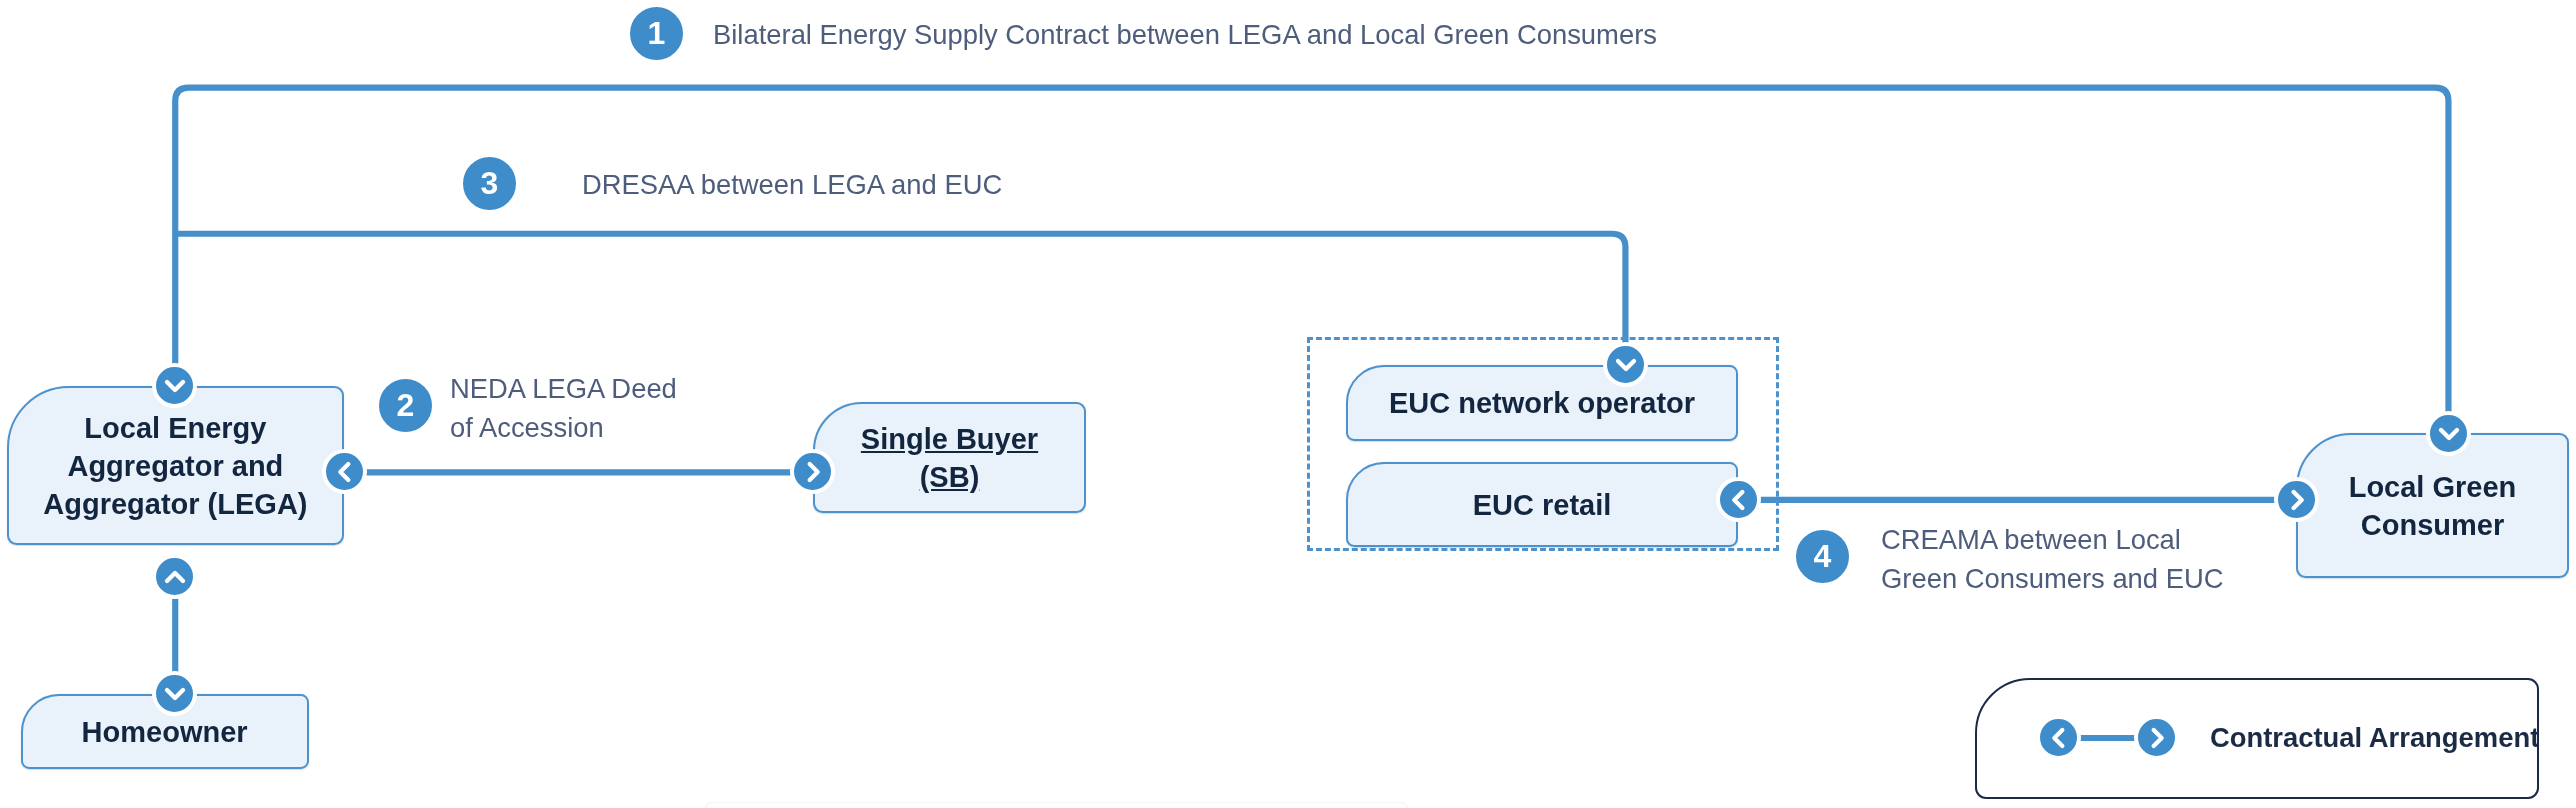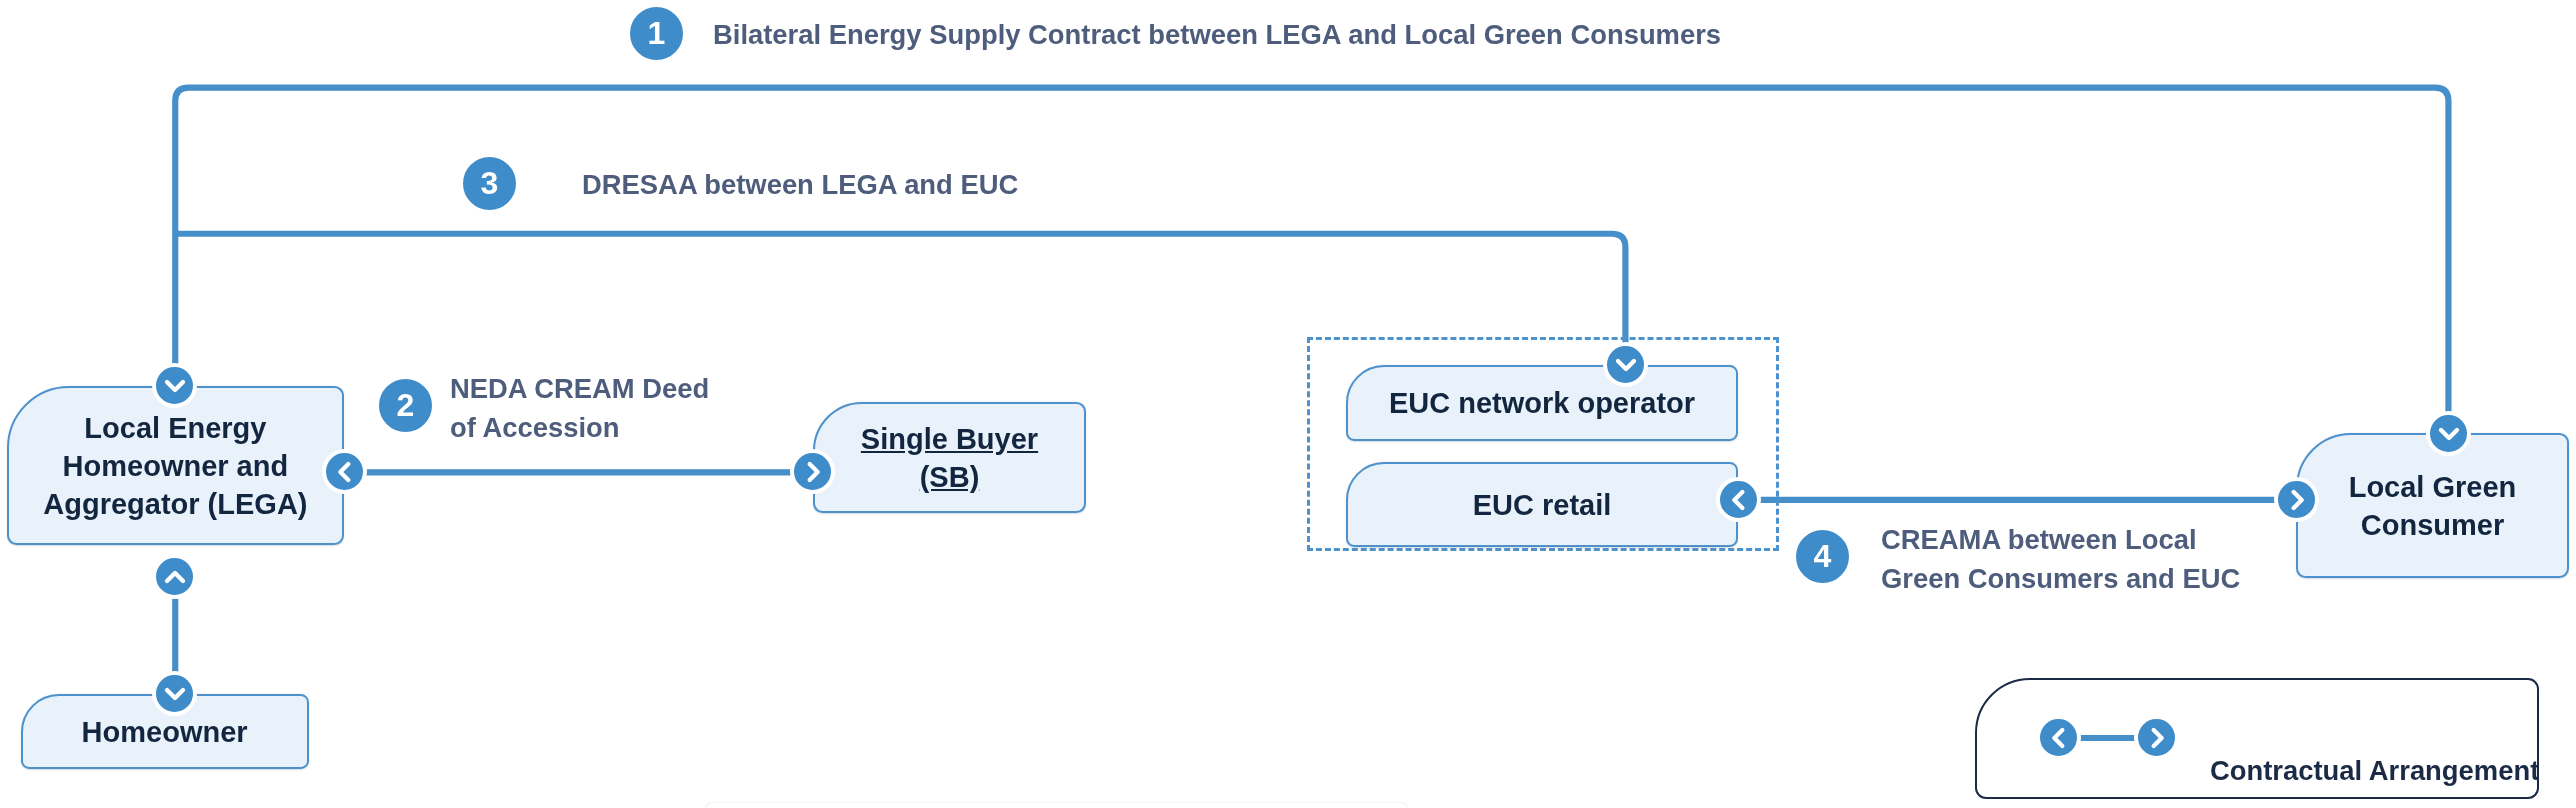--- a/index.html
+++ b/index.html
@@ -62,40 +62,40 @@
     background:#3f8cca;border:3.4px solid #ffffff;box-sizing:content-box;
     color:#ffffff;font-size:32px;font-weight:700;
     display:flex;align-items:center;justify-content:center;
   }
   .b1{left:627px;top:4.1px;}
   .b2{left:376px;top:376px;}
   .b3{left:460px;top:154px;}
   .b4{left:1793px;top:527px;}
   
   .note{
-    position:absolute;color:#4e5d7c;font-weight:700;font-size:27.4px;line-height:39px;
+    position:absolute;color:#4e5d7c;font-weight:400;font-size:27.4px;line-height:39px;
     white-space:nowrap;
   }
   .t1{left:713px;top:15px;height:38px;display:flex;align-items:center;}
   .t3{left:543px;top:165px;height:38px;display:flex;align-items:center;margin-left:39px;}
   .t2{left:450px;top:369px;}
   .t4{left:1881px;top:520px;}
   .t-home{left:214px;top:597px;}
   
   .legend{
     position:absolute;left:1975px;top:678px;width:564px;height:121px;
     border:2.7px solid #1c2b45;border-radius:55px 11px 11px 11px;box-sizing:border-box;
   }
   .legend-line{position:absolute;left:2059px;top:735px;width:97px;height:5.5px;background:#458fcb;}
   .legend .marker, .legend-marker{position:absolute;}
   .lg-left{left:2036px;top:715px;}
   .lg-right{left:2134px;top:715px;}
   .legend-label{
     position:absolute;left:2210px;top:719px;height:38px;display:flex;align-items:center;
-    color:#1c2b45;font-weight:700;font-size:27.4px;white-space:nowrap;margin-top:33px;
+    color:#1c2b45;font-weight:700;font-size:27.4px;white-space:nowrap;
   }
   
   .bottom-strip{
     position:absolute;left:706px;top:803px;width:701px;height:5.5px;
     background:#ffffff;border-radius:6.9px 6.9px 0 0;box-shadow:0 0 1.4px rgba(150,160,175,0.6);
   }
 </style>
 </head>
 <body>
 
@@ -106,21 +106,21 @@
     <path d="M 255.5 340.5 L 2350 340.5 Q 2370 340.5 2370 360 L 2370 532"></path>
     <path d="M 502 688.5 L 1185 688.5"></path>
     <path d="M 2535 728.5 L 3348 728.5"></path>
     <path d="M 255.5 841 L 255.5 1012"></path>
   </svg>
 
   <div class="euc-group"></div>
 
   <div class="node node-lega">
     <span>Local Energy</span>
-    <span>Homeowner and</span>
+    <span>Aggregator and</span>
     <span>Aggregator (LEGA)</span>
   </div>
 
   <div class="node node-sb">
     <span>Single Buyer</span>
     <span>(SB)</span>
   </div>
 
   <div class="node node-euc-net">
     <span>EUC network operator</span>
@@ -186,21 +186,21 @@
   </div>
 
   <div class="badge b1">1</div>
   <div class="badge b2">2</div>
   <div class="badge b3">3</div>
   <div class="badge b4">4</div>
 
   <div class="note t1">Bilateral Energy Supply Contract between LEGA and Local Green Consumers</div>
   <div class="note t3">DRESAA between LEGA and EUC</div>
   <div class="note t2">
-    <div>NEDA CREAM Deed</div>
+    <div>NEDA LEGA Deed</div>
     <div>of Accession</div>
   </div>
   <div class="note t4">
     <div>CREAMA between Local</div>
     <div>Green Consumers and EUC</div>
   </div>
   <div class="note t-home">
   </div>
 
   <div class="legend"></div>

